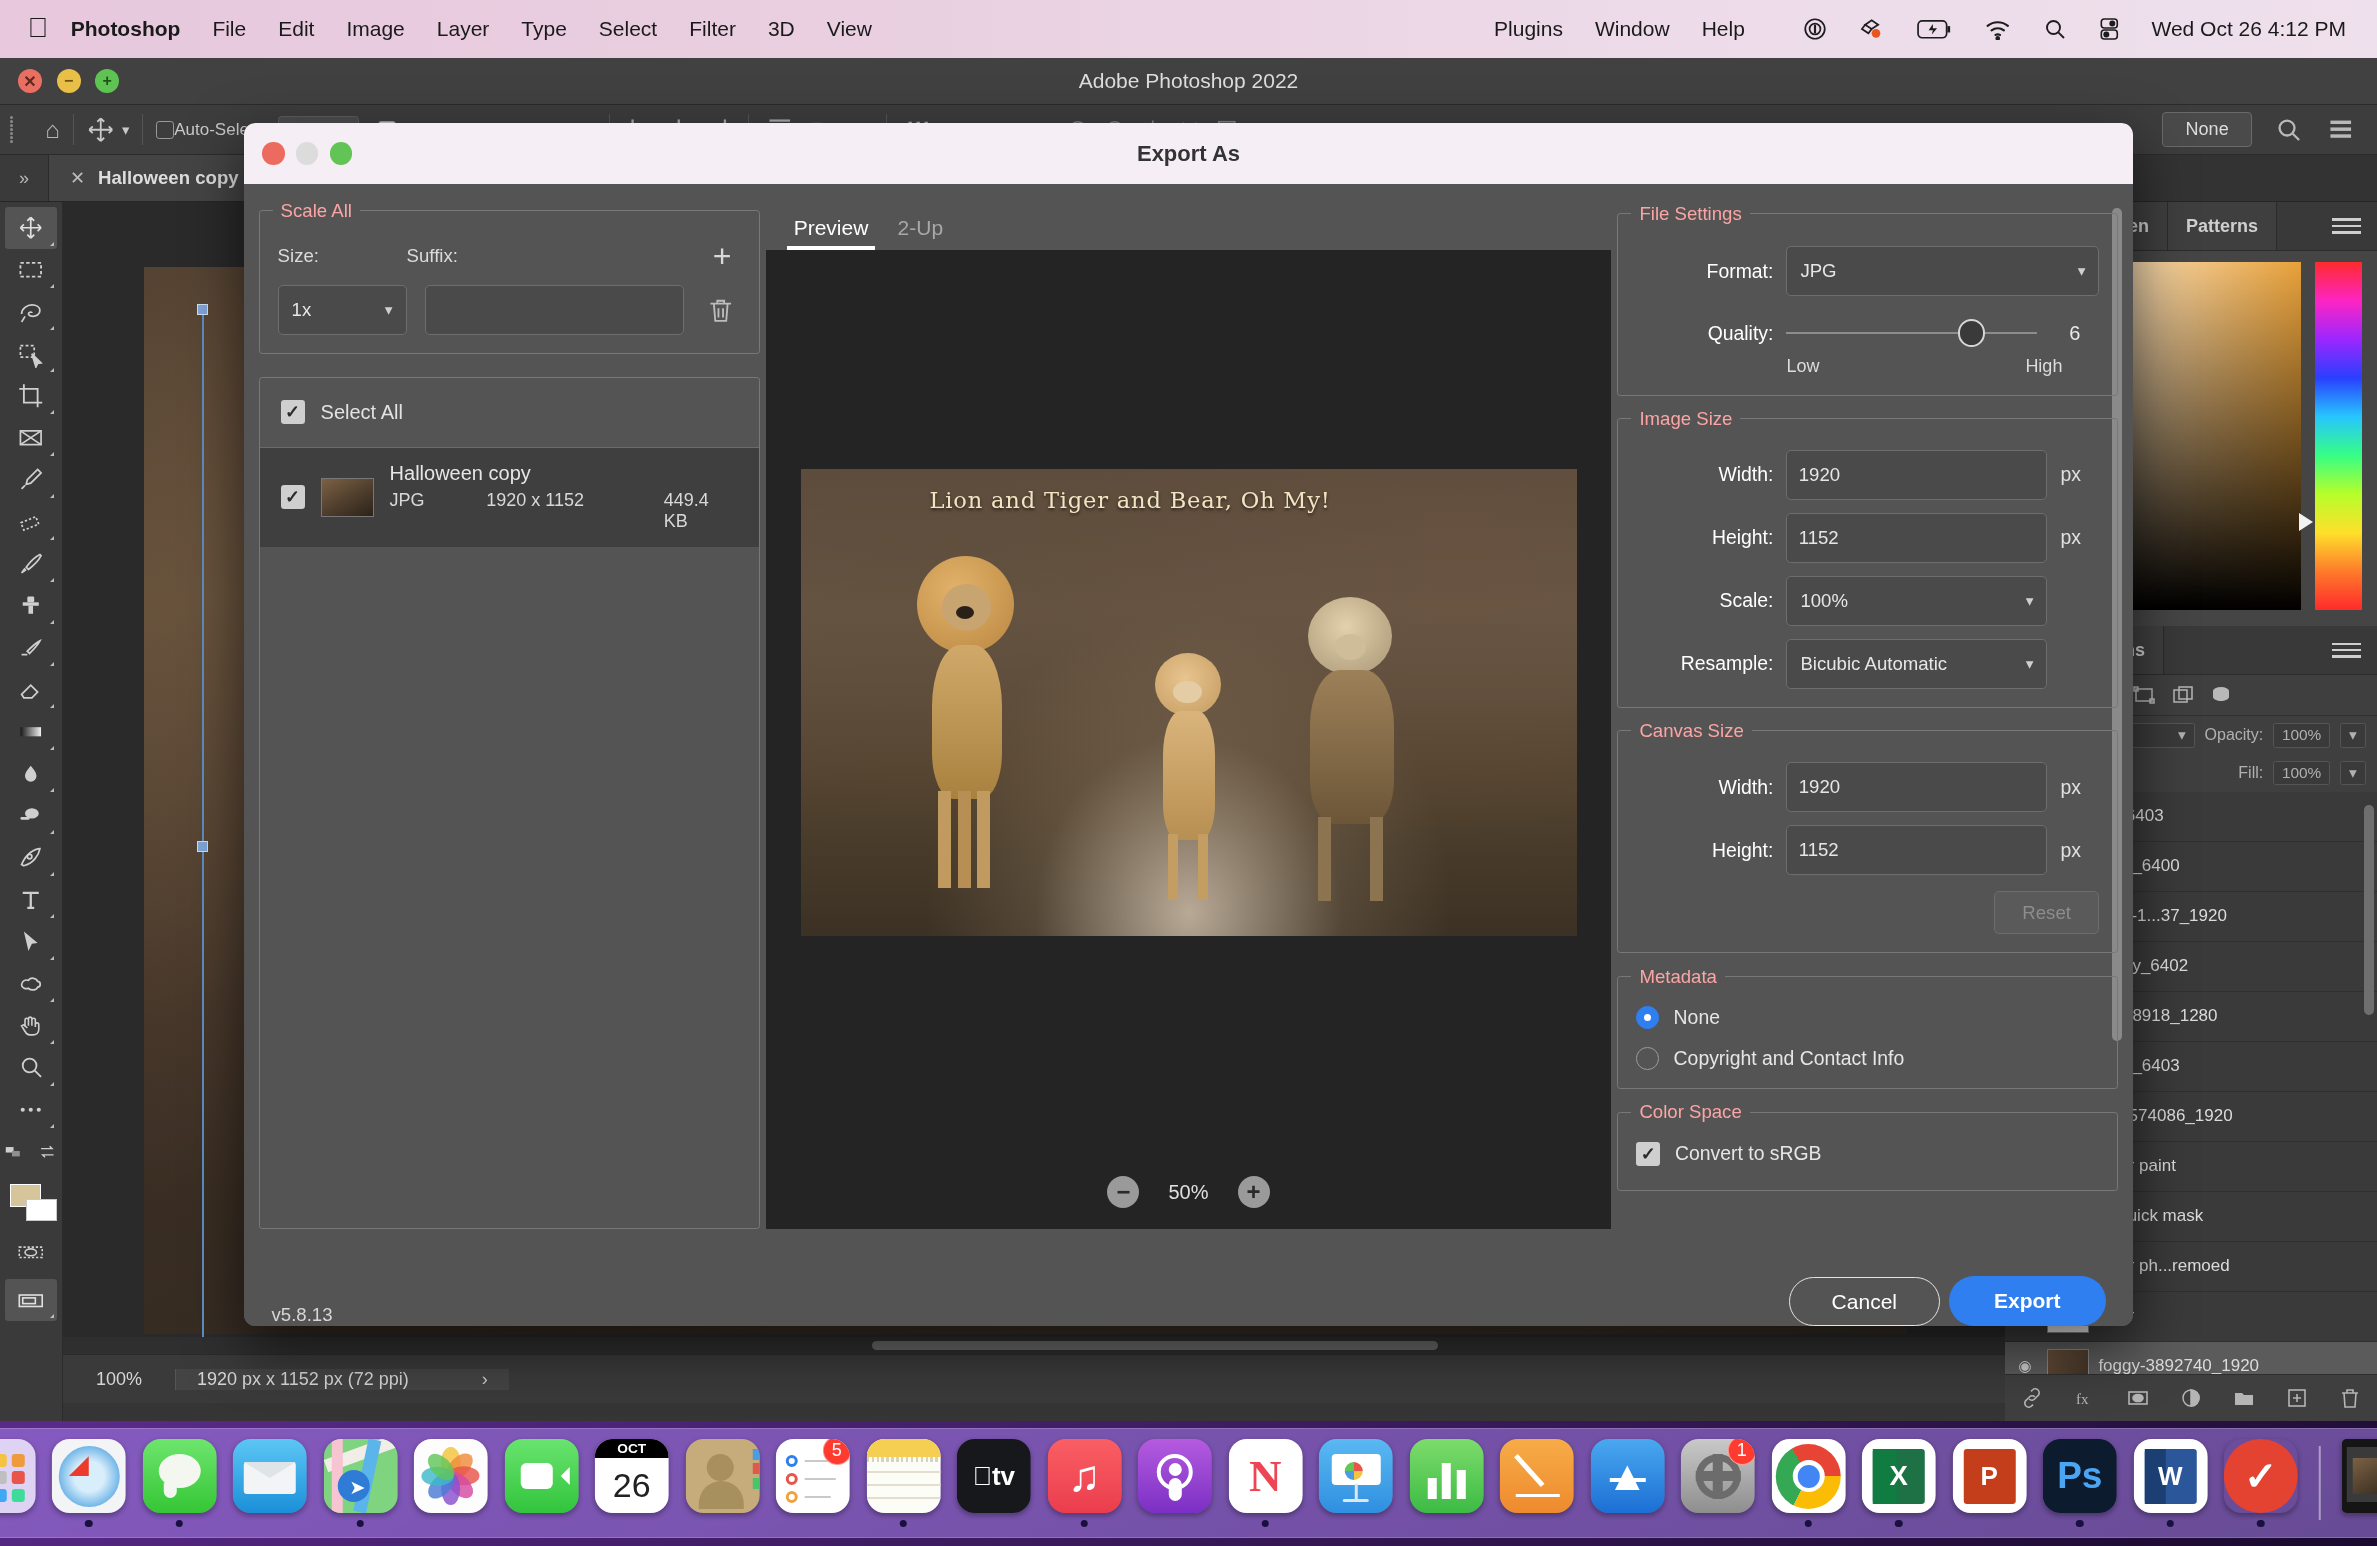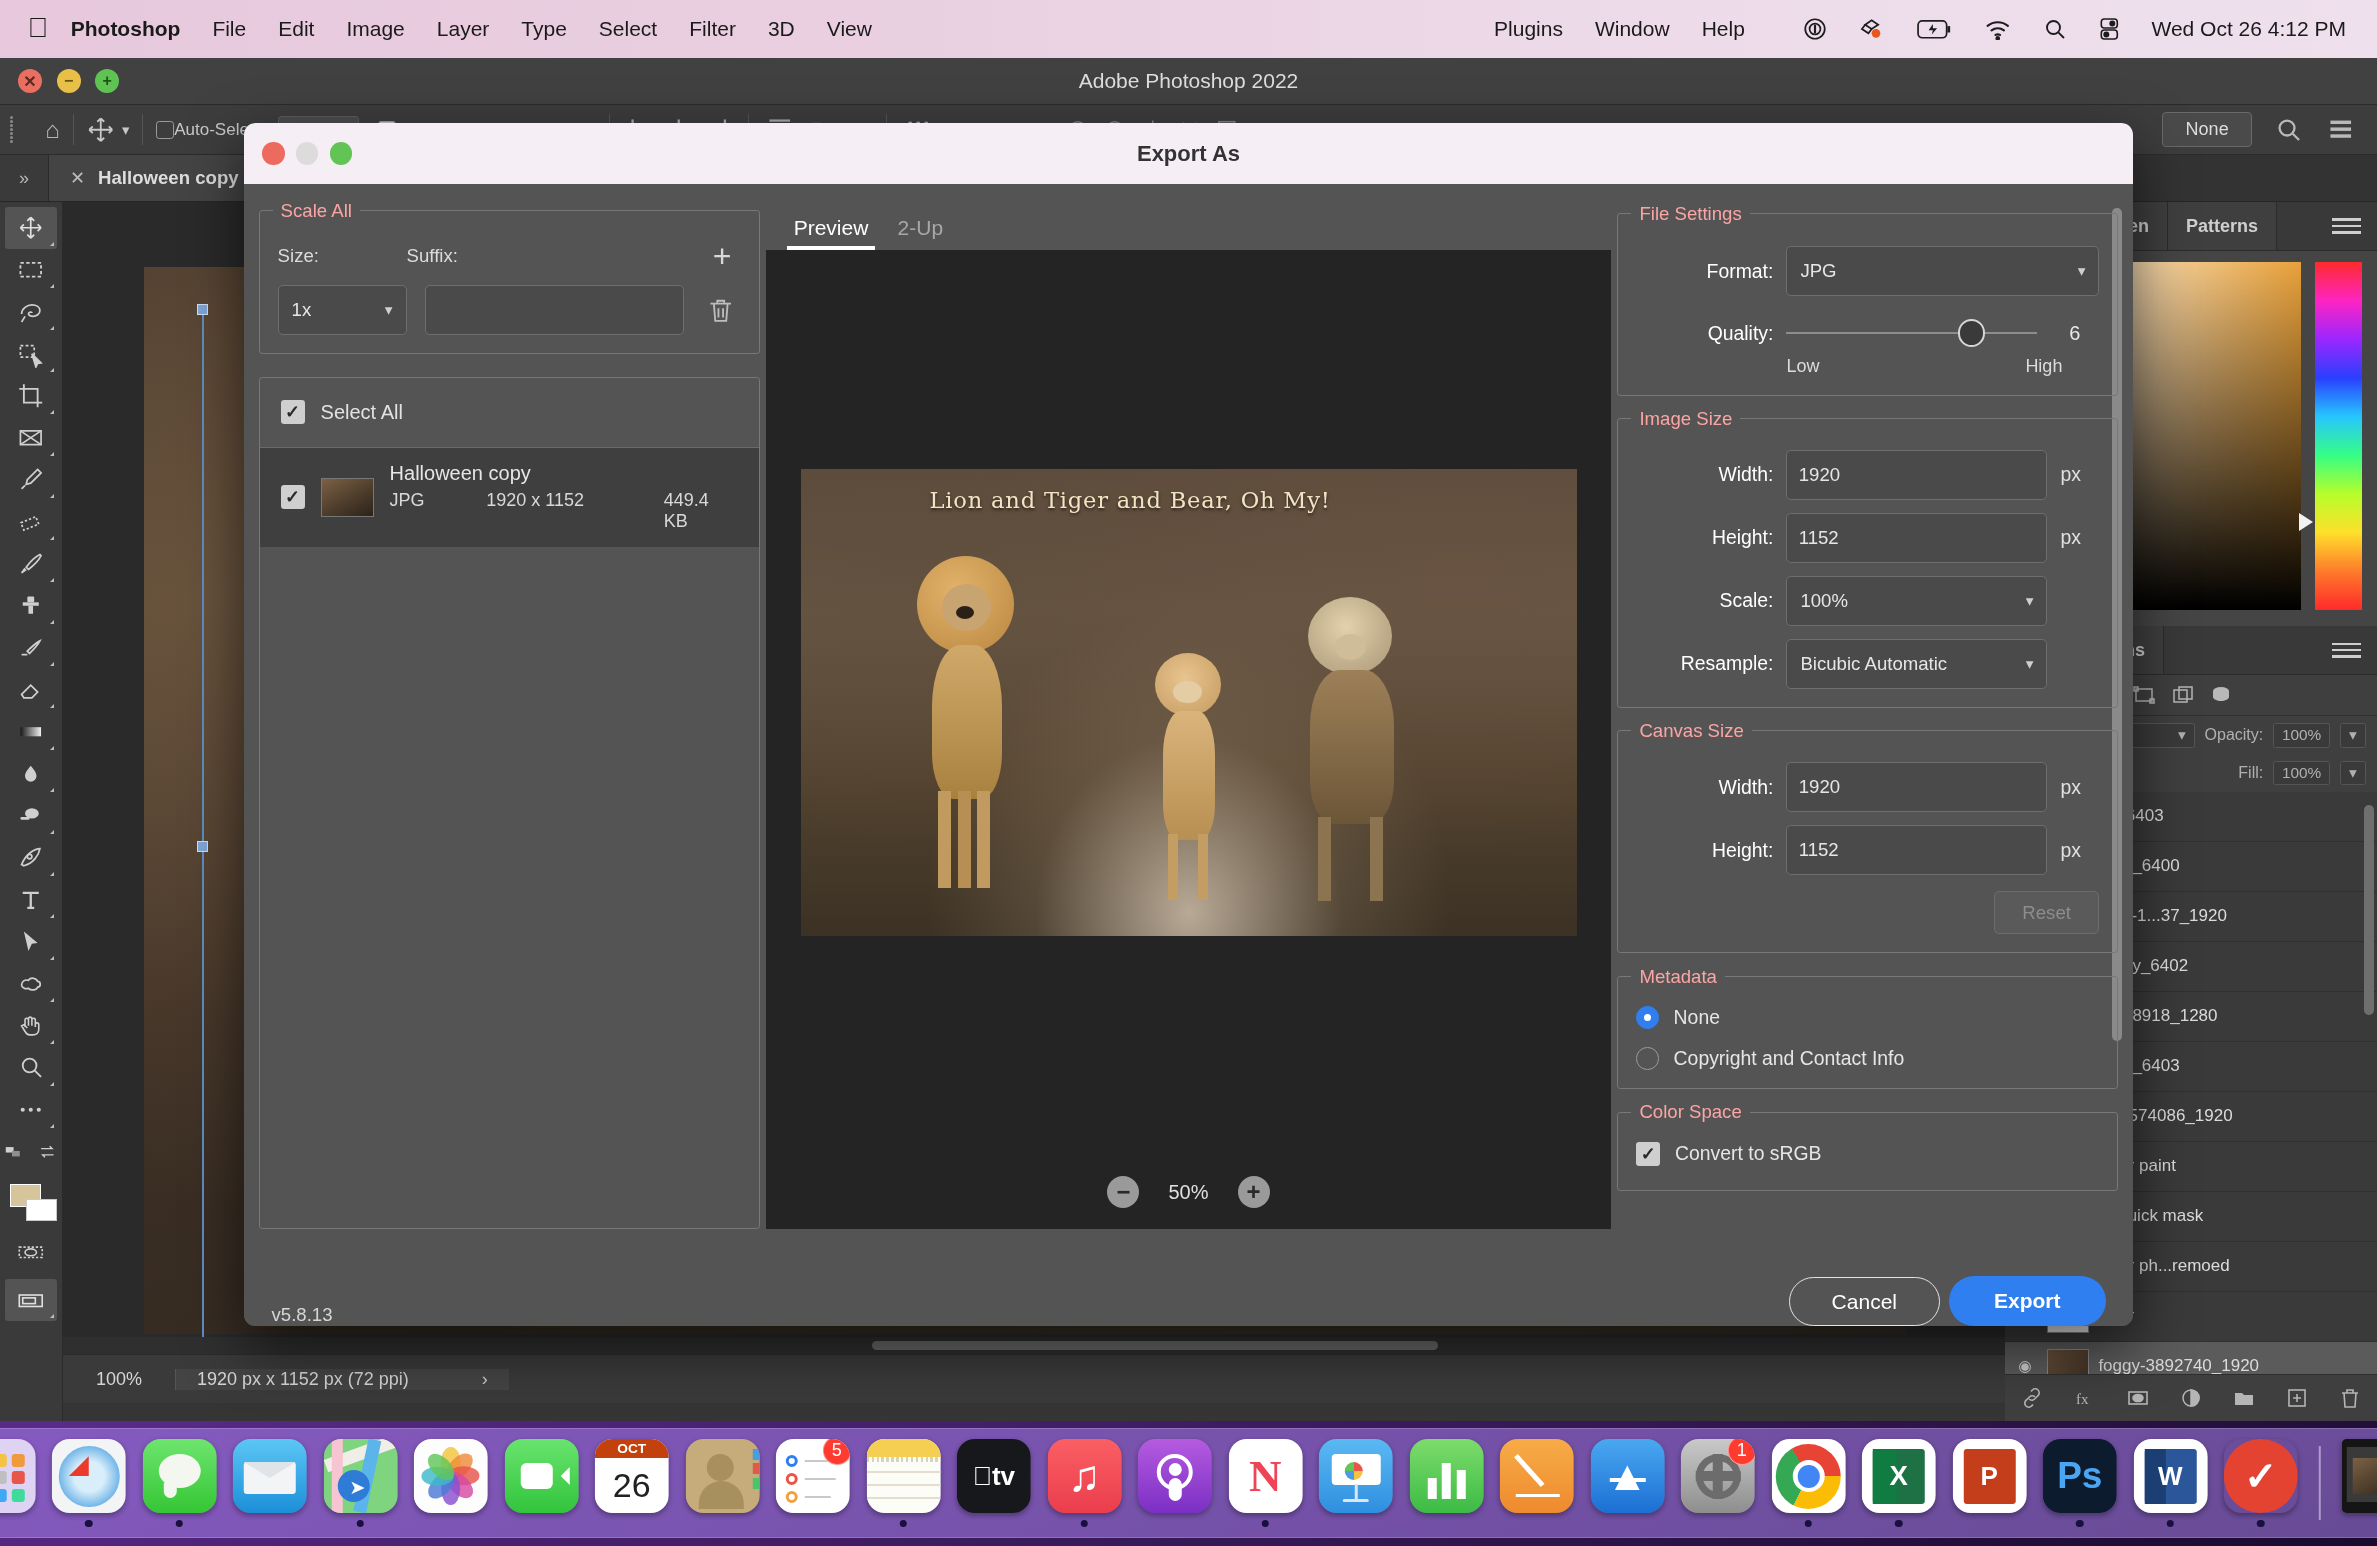--- a/index.html
+++ b/index.html
@@ -1105,21 +1105,21 @@
       <div class="dock-icon">
         <div style="position:absolute;inset:0;background:linear-gradient(180deg,#69e46f,#32c43c)"></div>
         <div style="position:absolute;left:16px;top:24px;width:32px;height:26px;border-radius:5.7px;background:#fff"></div>
         <div style="position:absolute;left:47px;top:27.5px;width:0;height:0;border:9.7px solid transparent;border-right-color:#fff"></div>
       </div>
       <div class="dock-dot hidden"></div>
     </div>
     <div class="dock-app">
       <div class="dock-icon">
         <div style="position:absolute;inset:0;background:#fff"></div>
-        <div style="position:absolute;left:0;top:0;right:0;height:19.4px;background:#c2410c;color:#fff;font-size:13.7px;display:flex;align-items:center;justify-content:center;font-weight:bold">OCT</div>
+        <div style="position:absolute;left:0;top:0;right:0;height:19.4px;background:#000000;color:#fff;font-size:13.7px;display:flex;align-items:center;justify-content:center;font-weight:bold">OCT</div>
         <div style="position:absolute;left:0;top:19.4px;right:0;bottom:0;display:flex;align-items:center;justify-content:center;font-size:34px;color:#222">26</div>
       </div>
       <div class="dock-dot hidden"></div>
     </div>
     <div class="dock-app">
       <div class="dock-icon">
         <div style="position:absolute;inset:0;background:#c6ac7a"></div>
         <div style="position:absolute;left:21px;top:14.6px;width:27.5px;height:27.5px;border-radius:50%;background:#a88f5e"></div>
         <div style="position:absolute;left:13px;top:42px;width:45px;height:27.5px;border-radius:22.6px 22.6px 0 0;background:#a88f5e"></div>
         <div style="position:absolute;right:0;top:9.7px;width:6.5px;height:11.3px;background:#4a9de0"></div>

